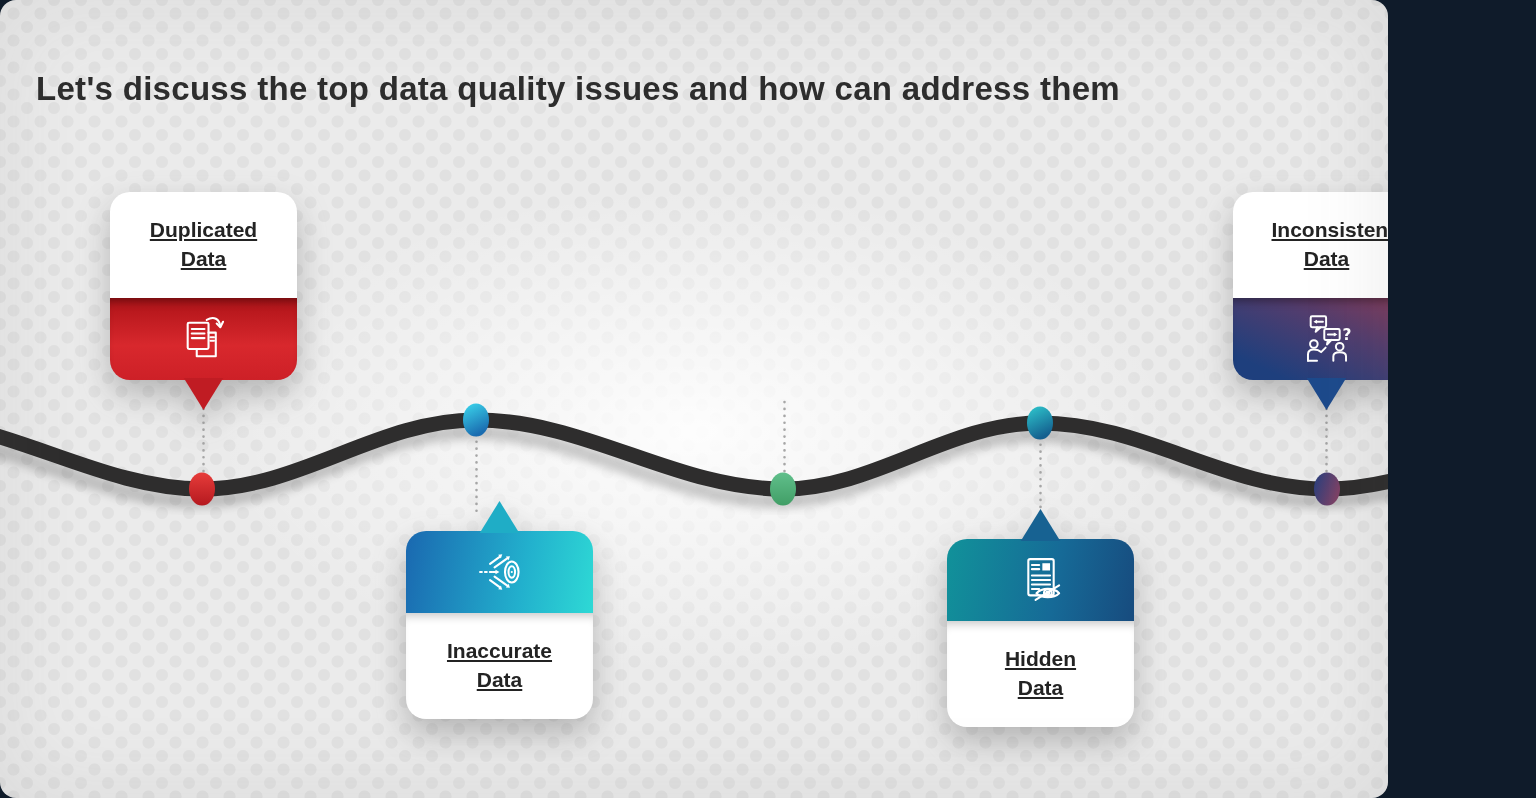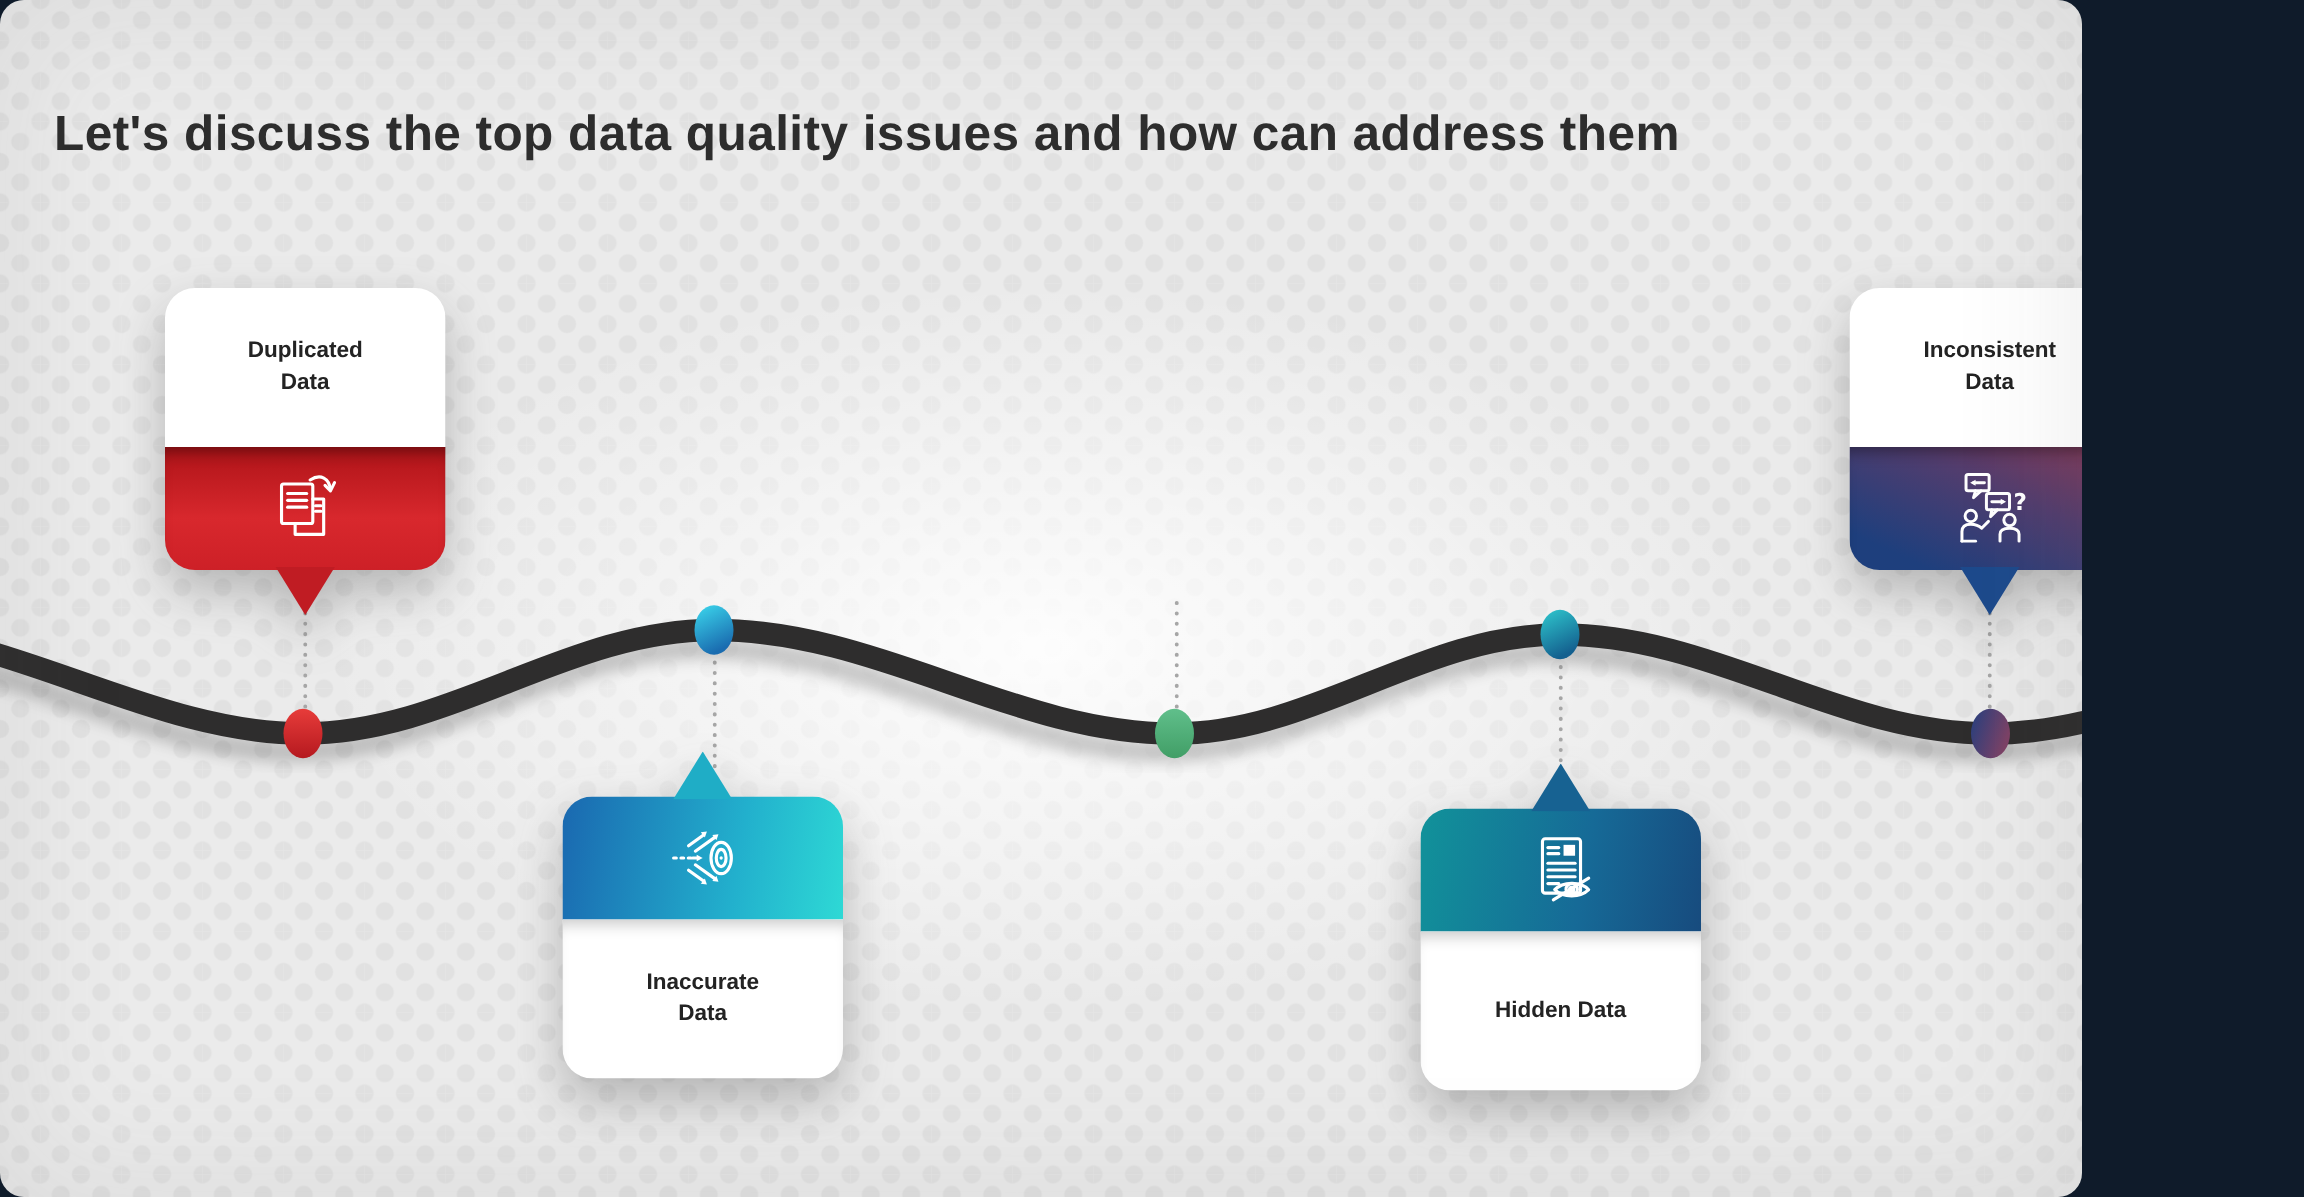--- a/index.html
+++ b/index.html
@@ -26,22 +26,22 @@
     font-size:33px;font-weight:700;color:#2d2d2d;letter-spacing:0.3px;
   }
   .wave-svg{position:absolute;left:0;top:0;pointer-events:none;}
   .card{
     position:absolute;width:187px;display:flex;flex-direction:column;align-items:center;
     filter:drop-shadow(0 14px 16px rgba(70,70,70,0.33));
   }
   .panel{width:187px;border-radius:20px;overflow:hidden;display:flex;flex-direction:column;}
   .card-white{background:#ffffff;height:106px;display:flex;align-items:center;justify-content:center;}
   .card-title{
-    font-size:15px;font-weight:700;color:#232323;text-align:center;line-height:1.38;
-    max-width:150px;width:110px;margin:0 auto;
+    font-size:21px;font-weight:700;color:#232323;text-align:center;line-height:1.38;
+    max-width:150px;width:110px;margin:0 auto;text-decoration:underline;
   }
   .card-color{height:82px;display:flex;align-items:center;justify-content:center;}
   .card-top .card-color{box-shadow:inset 0 9px 10px -6px rgba(0,0,0,0.4);}
   .card-bottom .card-white{box-shadow:inset 0 9px 10px -6px rgba(0,0,0,0.22);}
   .pointer{width:42px;height:32px;}
   .pointer.down{clip-path:polygon(50% 100%, 3% 0, 97% 0);margin-top:-2px;}
   .pointer.up{clip-path:polygon(50% 0, 3% 100%, 97% 100%);margin-bottom:-2px;}
   .bg-red{background:linear-gradient(180deg,#ae1318 0%,#d8282d 58%,#cd2027 100%);}
   .bg-cyan{background:linear-gradient(100deg,#1a68b0 0%,#22b0cd 62%,#2ed9d5 100%);}
   .bg-green{background:linear-gradient(180deg,#58b27d 0%,#4aa66f 100%);}
@@ -125,21 +125,21 @@
           <line x1="18.5" y1="26" x2="32.5" y2="26"></line>
           <line x1="18.5" y1="31" x2="32.5" y2="31"></line>
           <line x1="39" y1="30" x2="43" y2="30"></line>
           <line x1="39" y1="34" x2="43" y2="34"></line>
         </svg>
       </div>
     </div>
     <div class="pointer down p-red"></div>
   </div>
 
-  <div class="card card-bottom" style="left:375px;top:501px;">
+  <div class="card card-bottom" style="left:406px;top:501px;">
     <div class="pointer up p-cyan"></div>
     <div class="panel">
       <div class="card-color bg-cyan">
         <svg class="icon" width="60" height="58" viewBox="0 0 64 64" fill="none" stroke="#ffffff" stroke-width="2.3" stroke-linecap="round" stroke-linejoin="round">
           <ellipse cx="45" cy="32" rx="7.5" ry="11.5"></ellipse>
           <ellipse cx="45" cy="32" rx="3.6" ry="6.3"></ellipse>
           <circle cx="45" cy="32" r="1.2" fill="#ffffff" stroke="none"></circle>
           <line x1="21" y1="23" x2="32" y2="15"></line>
             <path d="M30 13 l4.5 -0.5 l-1.5 4.5" fill="#ffffff" stroke="none"></path>
           <line x1="26" y1="27" x2="40" y2="17"></line>

